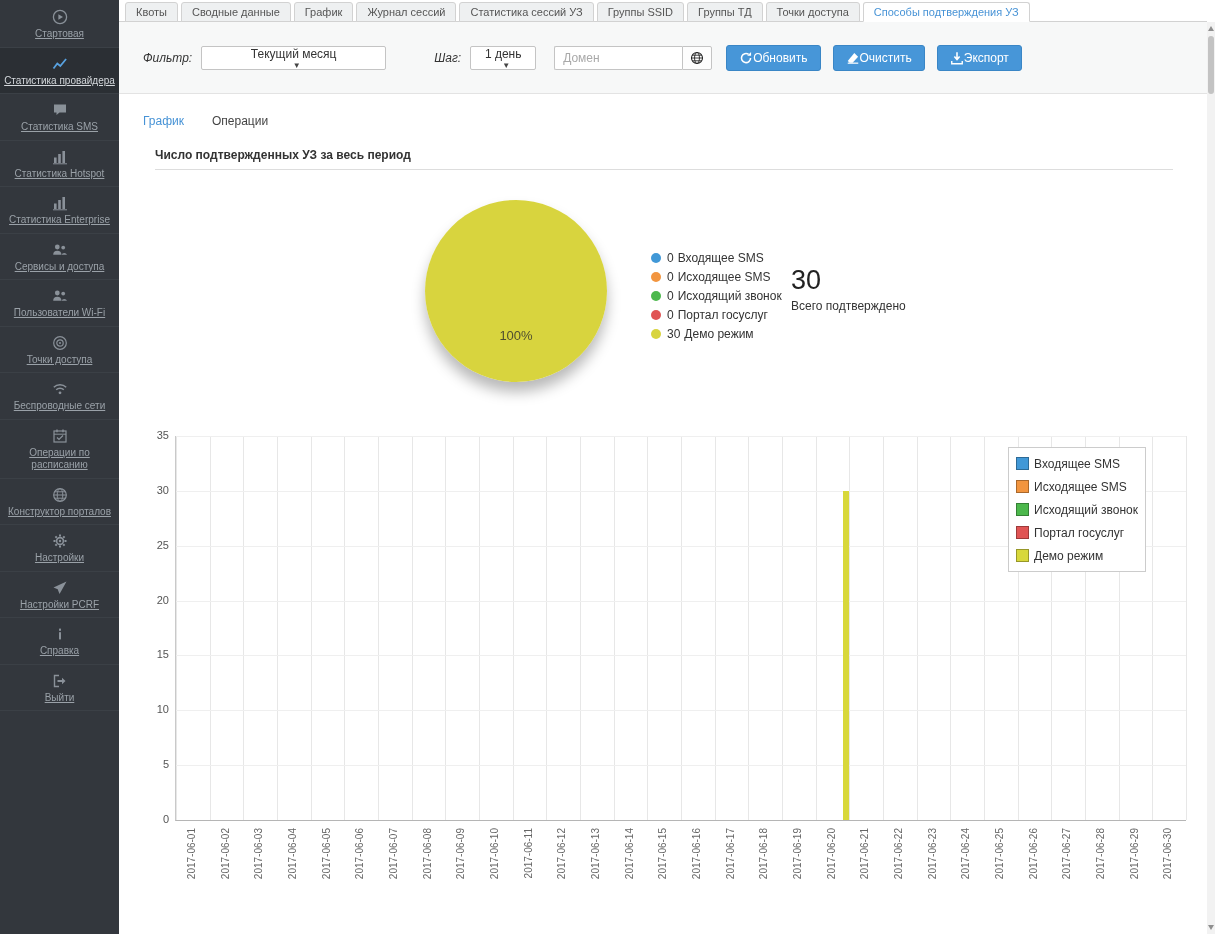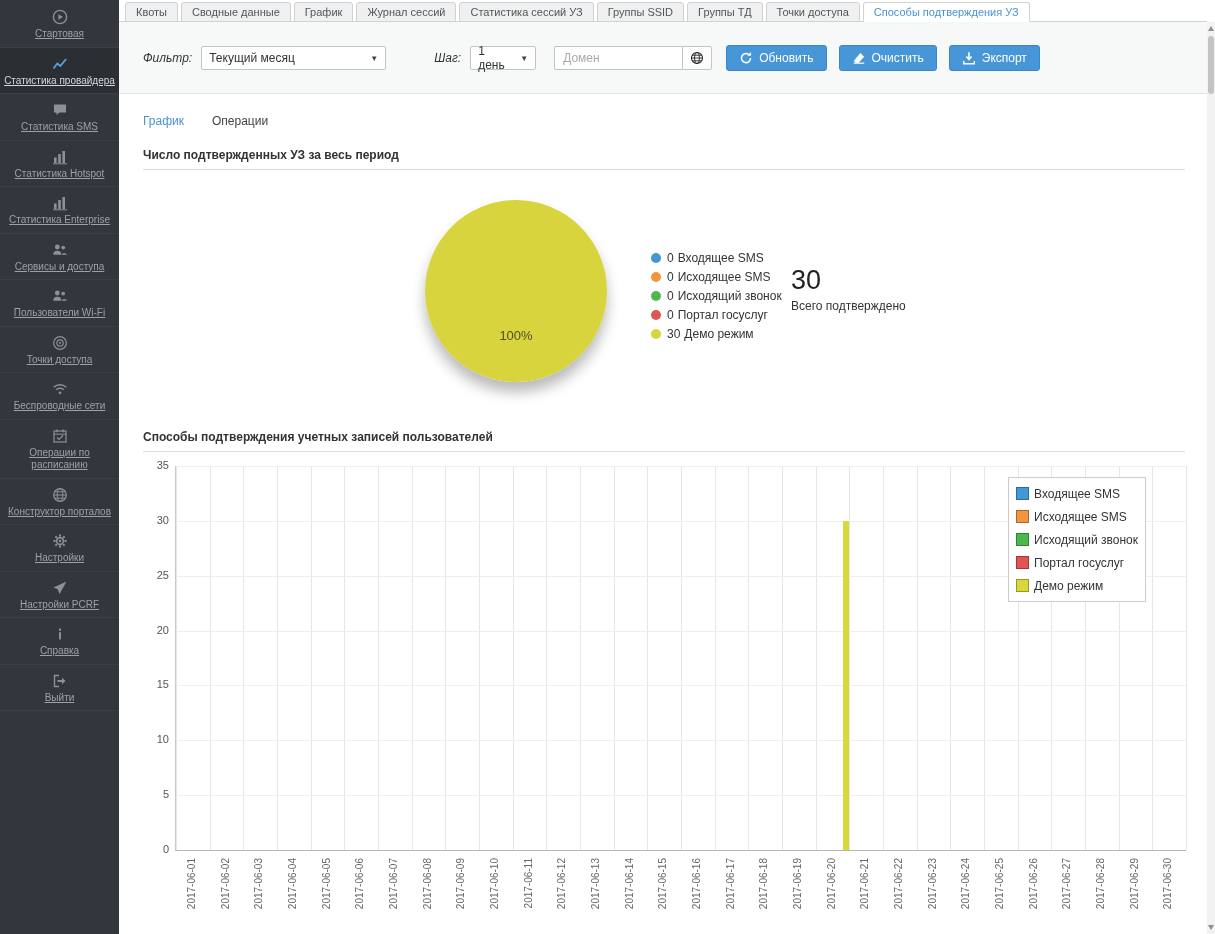--- a/index.html
+++ b/index.html
@@ -20,40 +20,40 @@
   
   .main{position:absolute;left:119px;top:0;right:8px;bottom:0;background:#fff;overflow:hidden;}
   
   .toptabs{display:flex;align-items:flex-end;height:22px;box-sizing:border-box;padding:2px 0 0 6px;border-bottom:1px solid #d2d2d2;background:#fff;white-space:nowrap;}
   .ttab{font-size:11px;color:#555;background:#eef0f1;border:1px solid #d2d2d2;border-radius:3px 3px 0 0;padding:3px 10px 3px;margin-right:3px;margin-bottom:-1px;cursor:pointer;}
   .ttab.active{background:#fff;color:#4793d6;border-bottom-color:#fff;}
   
   .filterbar{display:flex;align-items:center;background:#f7f8f8;border-bottom:1px solid #e3e3e3;padding:23px 0 22px 24px;font-size:12px;}
   .flabel{margin-right:9px;color:#333;font-style:italic;}
   .flabel.step{margin-left:48px;}
-  .select{height:24px;background:#fff;border:1px solid #c4c4c4;border-radius:2px;display:flex;align-items:center;justify-content:space-between;padding:0 7px;box-sizing:border-box;cursor:pointer;}
+  .select{height:24px;background:#fff;border:1px solid #c4c4c4;border-radius:2px;display:flex;align-items:center;justify-content:space-between;padding:0 7px;box-sizing:border-box;cursor:pointer;flex-direction:column;}
   .w-period{width:185px;}
   .w-step{width:66px;margin-right:0;}
   .caret{font-size:8px;color:#444;margin-left:6px;}
   .igroup{display:flex;margin-left:18px;}
   .txt{height:24px;width:128px;border:1px solid #c4c4c4;border-right:none;border-radius:2px 0 0 2px;padding:0 8px;font-size:12px;box-sizing:border-box;color:#333;outline:none;font-family:"Liberation Sans",sans-serif;}
   .txt::placeholder{color:#a9a9a9;}
   .ibtn{height:24px;width:30px;background:#fdfdfd;border:1px solid #c4c4c4;border-radius:0 2px 2px 0;display:flex;align-items:center;justify-content:center;padding:0;cursor:pointer;color:#222;}
   .ibtn .icon svg{display:block;}
   .fbtns{display:flex;margin-left:14px;}
-  .btn-blue{height:26px;background:#4796d8;border:1px solid #3a86c6;color:#fff;border-radius:3px;font-size:12px;display:flex;align-items:center;gap:6px;padding:0 12px;margin-right:12px;cursor:pointer;font-family:"Liberation Sans",sans-serif;}
+  .btn-blue{height:26px;background:#4796d8;border:1px solid #3a86c6;color:#fff;border-radius:3px;font-size:12px;display:flex;align-items:center;gap:0;padding:0 12px;margin-right:12px;cursor:pointer;font-family:"Liberation Sans",sans-serif;}
   .btn-blue .icon{width:14px;height:14px;color:#fff;}
   .btn-blue .icon svg{display:block;}
   
   .subtabs{display:flex;gap:28px;padding:20px 0 12px 24px;font-size:12px;}
   .stab{color:#444;cursor:pointer;}
   .stab.active{color:#4793d6;}
   
   .panel{margin:0 22px 0 24px;}
-  .sec-title{font-size:12px;font-weight:bold;color:#333;margin:8px 0 0;padding-bottom:7px;border-bottom:1px solid #ddd;}
+  .sec-title{font-size:12px;font-weight:bold;color:#333;margin:8px 12px 0;padding-bottom:7px;border-bottom:1px solid #ddd;}
   
   .pie-area{position:relative;height:252px;}
   .pie{position:absolute;left:282px;top:30px;width:182px;height:182px;border-radius:50%;box-shadow:0 10px 14px rgba(0,0,0,.28);}
   .pie-pct{position:absolute;left:50%;top:128px;transform:translateX(-50%);font-size:13px;color:#4f4f30;}
   .pie-legend{position:absolute;left:508px;top:78px;list-style:none;margin:0;padding:0;font-size:12px;color:#333;}
   .pl-item{height:19px;display:flex;align-items:center;}
   .dot{width:10px;height:10px;border-radius:50%;margin-right:6px;flex:0 0 auto;}
   .pl-val{margin-right:4px;}
   .total{position:absolute;left:648px;top:96px;}
   .total-num{font-size:27px;color:#222;line-height:1.1;}
@@ -336,21 +336,20 @@
             </li>
           </ul>
         <div class="total">
           <div class="total-num">30</div>
           <div class="total-cap">Всего подтверждено</div>
         </div>
       </div>
     </section>
 
     <section class="panel">
-      <h3 class="sec-title">Способы подтверждения учетных записей пользователей</h3>
       <div class="barchart" id="barChart">
         <div class="bc-plot" id="bcPlot">
             <div class="vline" style="left:0.00px"></div>
             <div class="vline" style="left:33.67px"></div>
             <div class="vline" style="left:67.33px"></div>
             <div class="vline" style="left:101.00px"></div>
             <div class="vline" style="left:134.67px"></div>
             <div class="vline" style="left:168.33px"></div>
             <div class="vline" style="left:202.00px"></div>
             <div class="vline" style="left:235.67px"></div>

